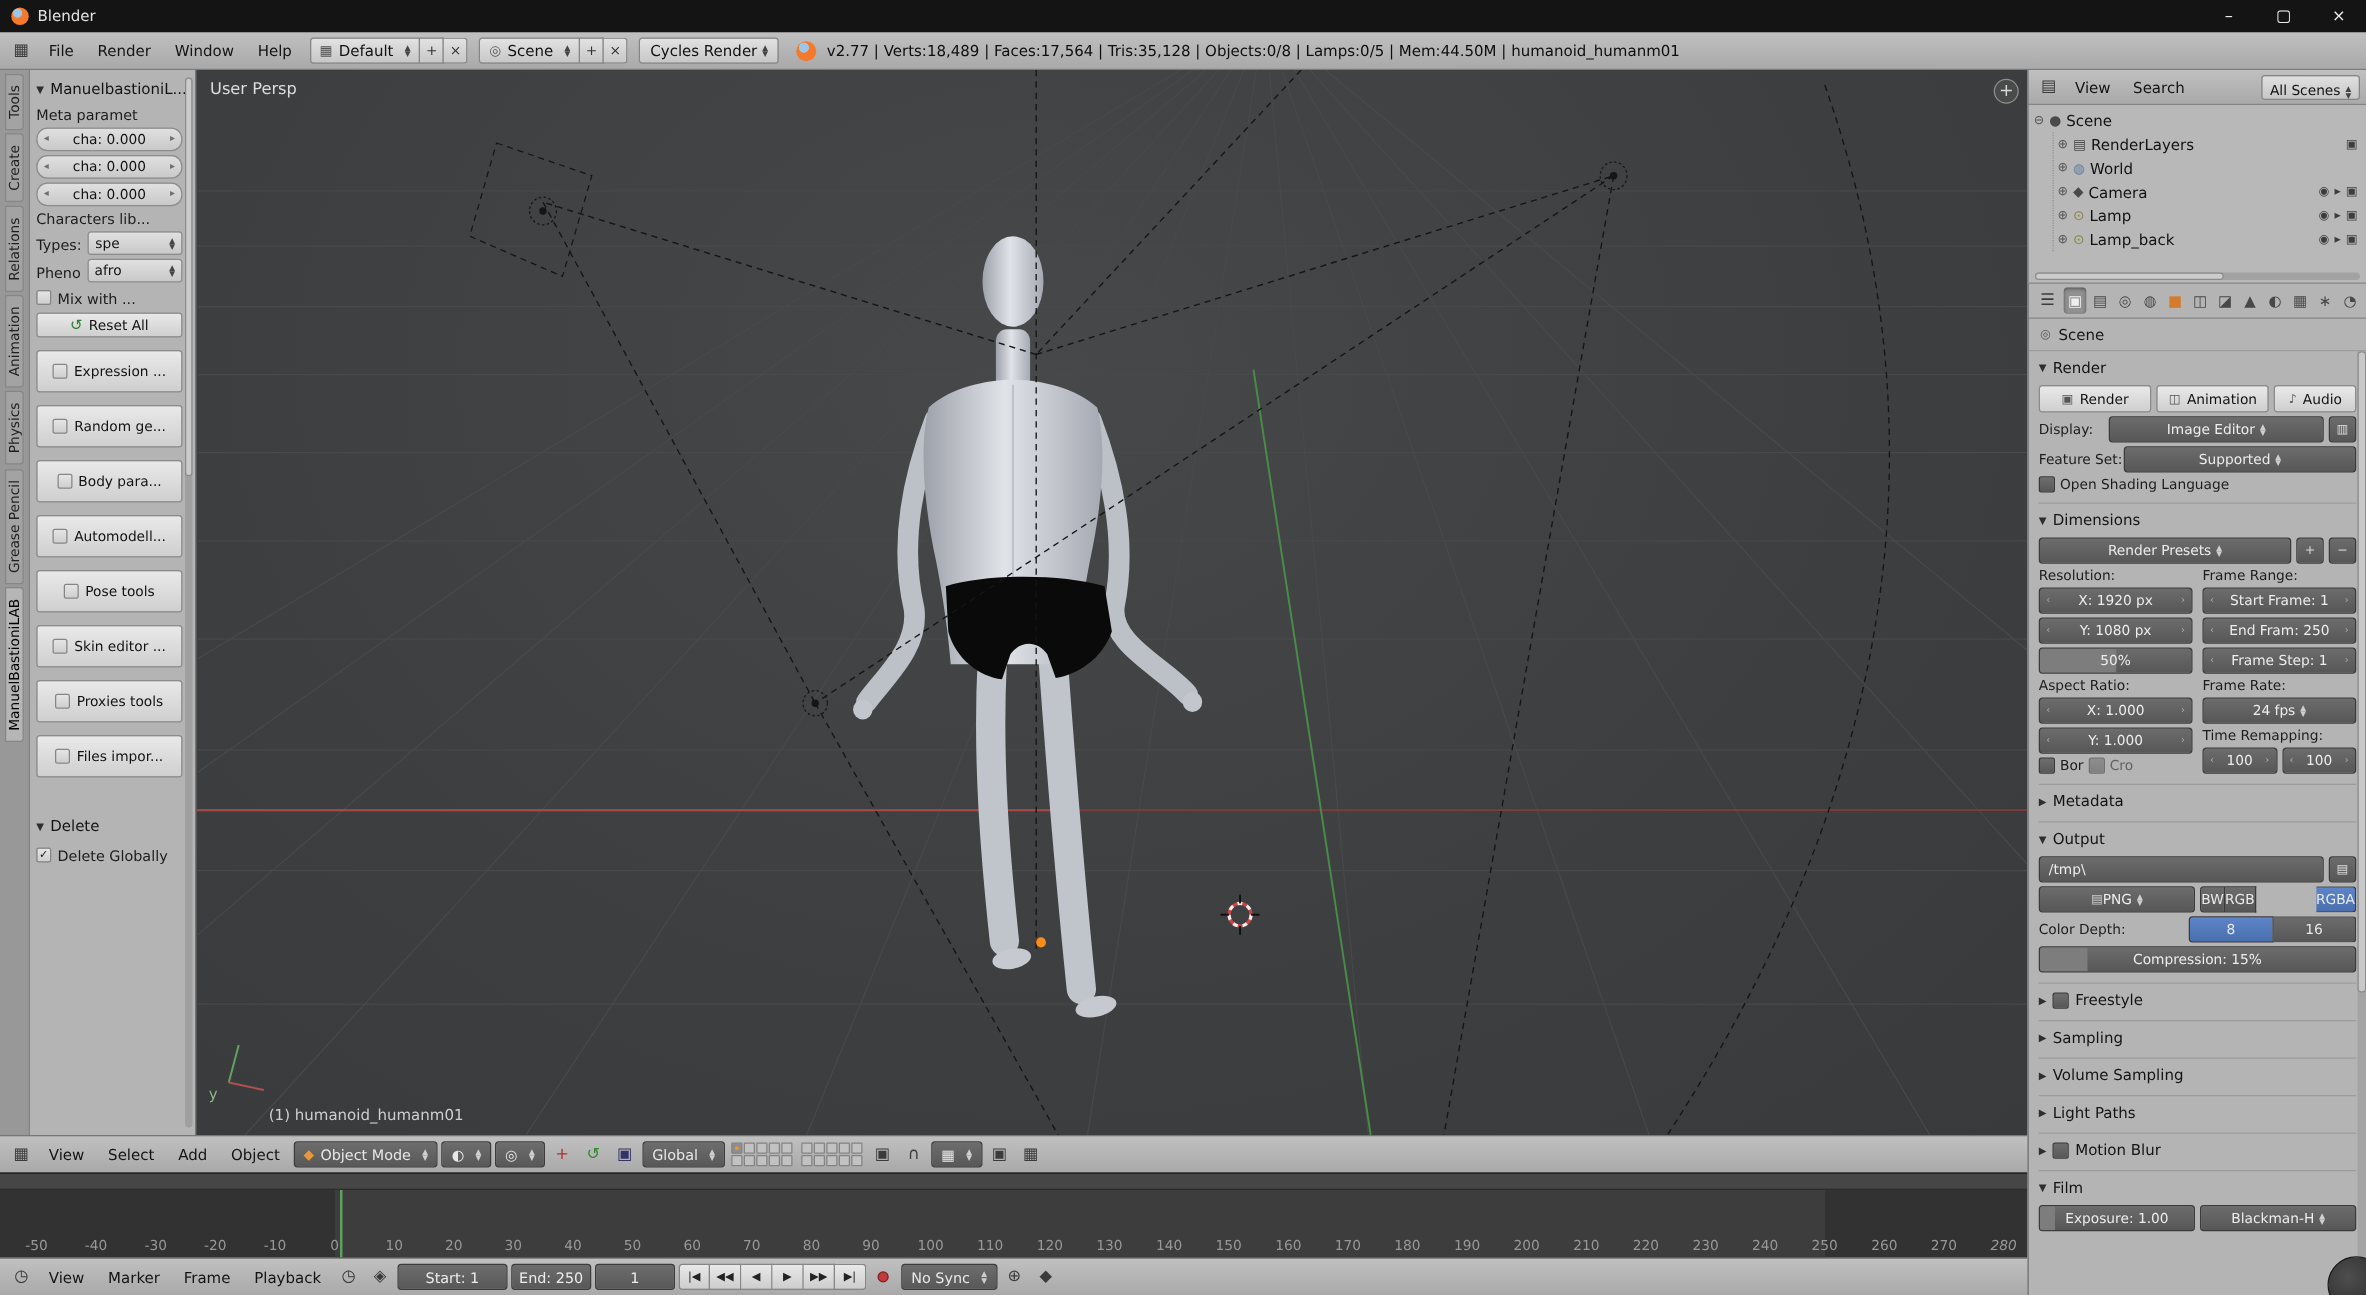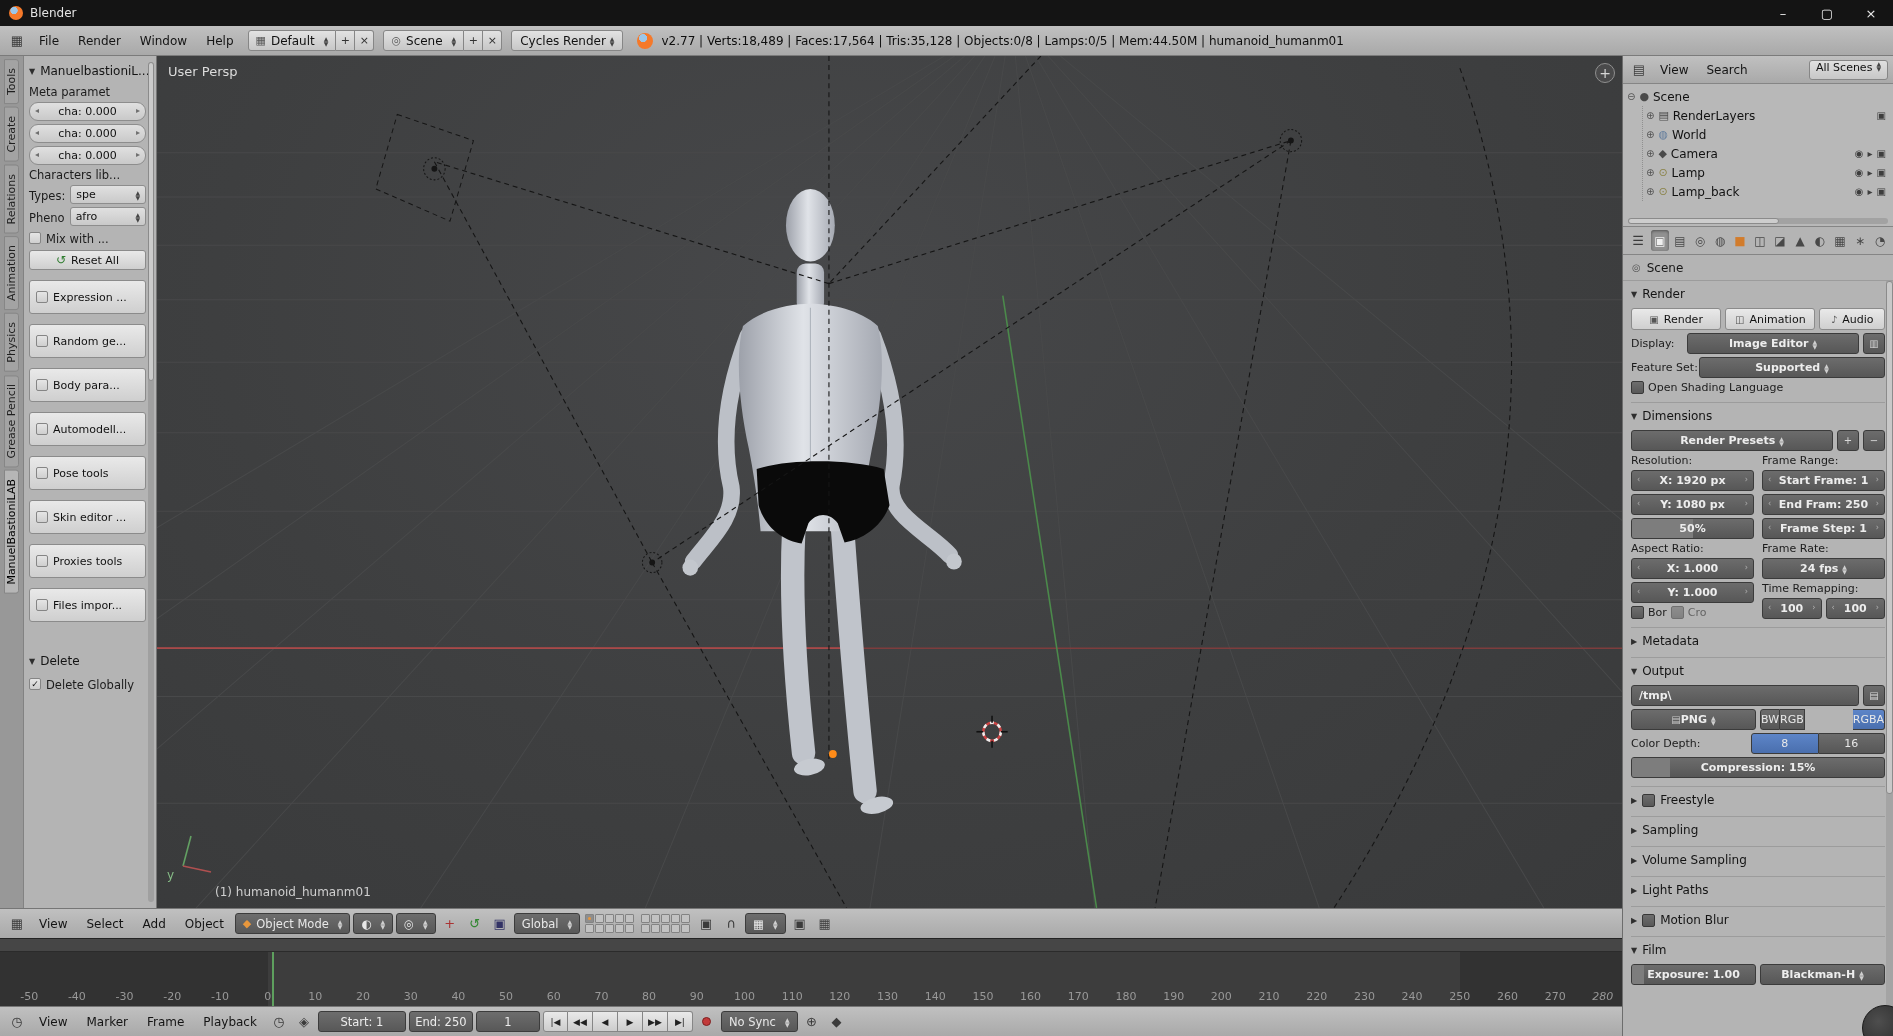--- a/index.html
+++ b/index.html
@@ -45,21 +45,21 @@
   .panel-hdr{display:flex;align-items:center;gap:5px;height:22px;color:#141414;font-size:12px;}
   .tri{font-size:8px;color:#2e2e2e;}
   .lbl{font-size:11.5px;color:#1c1c1c;margin:3px 0 1px;}
   .nfield{position:relative;height:19px;background:linear-gradient(#e0e0e0,#c9c9c9);border:1px solid #8d8d8d;border-radius:9px;display:flex;align-items:center;justify-content:center;font-size:11px;color:#111;margin:3px 0;}
   .na{position:absolute;top:3px;font-size:8px;color:#6f6f6f;}
   .na.l{left:5px;}.na.r{right:5px;}
   .row{display:flex;align-items:center;gap:5px;margin:3px 0;}
   .ddl{flex:1;display:flex;align-items:center;justify-content:space-between;height:19px;background:linear-gradient(#e0e0e0,#c9c9c9);border:1px solid #8d8d8d;border-radius:3px;padding:0 5px;font-size:11px;color:#111;}
   .cbl{width:12px;height:12px;flex:0 0 12px;background:linear-gradient(#e5e5e5,#cfcfcf);border:1px solid #858585;border-radius:2px;font-size:9px;line-height:11px;text-align:center;color:#1a1a1a;}
   .btn{height:20px;display:flex;align-items:center;justify-content:center;gap:5px;background:linear-gradient(#e9e9e9,#cfcfcf);border:1px solid #8b8b8b;border-radius:3px;font-size:11px;color:#111;}
-  .tool-btn{margin:10px 0;justify-content:flex-start;padding:13px 6px;height:34px;}
+  .tool-btn{margin:10px 0;justify-content:center;padding:13px 6px;height:34px;}
   .reset-ico{color:#2f7d2f;font-size:12px;}
   .delete-hdr{margin-top:28px;}
   .shelf-scroll{position:absolute;right:2px;top:6px;bottom:6px;width:6px;background:#a0a0a0;border-radius:3px;}
   .shelf-scroll .thumb{position:absolute;top:0;height:38%;left:0;right:0;background:#cbcbcb;border:1px solid #8b8b8b;border-radius:3px;}
 
   
   .viewport{flex:1;position:relative;min-width:0;background:radial-gradient(ellipse at 46% 28%,#47484a 0%,#3e3f40 55%,#393a3b 100%);overflow:hidden;}
   .vp-canvas{position:absolute;inset:0;width:100%;height:100%;}
   .vp-label{position:absolute;top:8px;left:11px;color:#dcdcdc;font-size:13px;}
   .vp-obj{position:absolute;bottom:9px;left:58px;color:#cfcfcf;font-size:12px;}
@@ -84,21 +84,21 @@
   
   .tl-ruler{flex:0 0 68px;position:relative;background:#323232;border-top:1px solid #232323;overflow:hidden;}
   .tl-top{position:absolute;top:0;left:0;right:0;height:13px;background:#464646;border-bottom:1px solid #2b2b2b;}
   .tl-range{position:absolute;top:13px;bottom:0;left:16.5%;width:73.5%;background:#3d3d3d;}
   .tl-cur{position:absolute;top:13px;bottom:0;left:16.8%;width:2px;background:#5ea05e;}
   .tick{position:absolute;bottom:3px;transform:translateX(-50%);color:#989898;font-size:11px;}
 
   
   .right-col{flex:0 0 234px;display:flex;flex-direction:column;background:#b4b4b4;border-left:1px solid #6d6d6d;min-height:0;position:relative;}
   .ol-hdr{flex:0 0 28px;background:linear-gradient(#c0c0c0,#a9a9a9);border-bottom:1px solid #858585;display:flex;align-items:center;gap:2px;padding:0 5px;}
-  .ddls{display:flex;align-items:flex-start;height:20px;background:linear-gradient(#e0e0e0,#c7c7c7);border:1px solid #868686;border-radius:3px;padding:0 6px;font-size:11px;color:#111;}
+  .ddls{display:flex;align-items:flex-end;height:20px;background:linear-gradient(#e0e0e0,#c7c7c7);border:1px solid #868686;border-radius:3px;padding:0 6px;font-size:11px;color:#111;}
   .outliner{flex:0 0 143px;position:relative;background:#b8b8b8;border-bottom:1px solid #858585;padding:3px 4px;overflow:hidden;}
   .ol-row{display:flex;align-items:center;gap:4px;height:19px;position:relative;font-size:12px;color:#121212;}
   .ol-kids{margin-left:15px;border-left:1px dotted #909090;padding-left:3px;}
   .ol-exp{font-size:10px;color:#555;}
   .ol-ico{font-size:11px;color:#4a4a4a;}
   .ol-tog{position:absolute;right:3px;display:flex;gap:4px;font-size:10px;color:#3d3d3d;}
   .ol-hscroll{position:absolute;bottom:2px;left:5px;right:5px;height:6px;background:#a2a2a2;border-radius:3px;}
   .ol-hscroll .thumb{position:absolute;left:0;top:0;bottom:0;width:58%;background:#cdcdcd;border:1px solid #8b8b8b;border-radius:3px;}
 
   
@@ -110,21 +110,21 @@
   .pbody{flex:1;overflow:hidden;padding:0 8px;position:relative;}
   .panel{border-top:1px solid #9c9c9c;padding:2px 0 5px;}
   .panel:first-child{border-top:none;}
   .prow{display:flex;align-items:center;gap:4px;margin:3px 0;}
   .plabel{font-size:11px;color:#1c1c1c;white-space:nowrap;}
   .pbtn{flex:1;height:22px;font-size:11px;}
   .bico{font-size:10px;color:#555;}
   .fd{position:relative;flex:1;height:21px;background:linear-gradient(#6c6c6c,#575757);border:1px solid #3b3b3b;border-radius:3px;color:#ededed;display:flex;align-items:center;justify-content:center;font-size:11px;overflow:hidden;}
   .fd.num .na{color:#b2b2b2;top:4px;}
   .fd .fill{position:absolute;left:0;top:0;bottom:0;background:#7d7d7d;}
-  .fd .txt{position:relative;z-index:1;font-weight:bold;}
+  .fd .txt{position:relative;z-index:1;}
   .fd.path{justify-content:flex-start;padding:0 7px;}
   .dsq{width:22px;flex:0 0 22px;height:21px;background:linear-gradient(#6c6c6c,#575757);border:1px solid #3b3b3b;border-radius:3px;color:#d9d9d9;display:flex;align-items:center;justify-content:center;font-size:10px;}
   .cb{width:13px;height:13px;flex:0 0 13px;background:linear-gradient(#6e6e6e,#585858);border:1px solid #383838;border-radius:2px;font-size:9px;line-height:12px;text-align:center;color:#f4f4f4;}
   .cb.checked::after{content:"✓";}
   .cbl.checked::after{content:"✓";}
   .seg{display:flex;flex:1;}
   .seg span{flex:1;height:21px;display:flex;align-items:center;justify-content:center;background:linear-gradient(#6c6c6c,#575757);border:1px solid #3b3b3b;border-left:none;color:#e9e9e9;font-size:11px;}
   .seg span:first-child{border-left:1px solid #3b3b3b;border-radius:3px 0 0 3px;}
   .seg span:last-child{border-radius:0 3px 3px 0;}
   .seg span.on{background:linear-gradient(#5d85c8,#4a6fae);margin-left:48px;}

